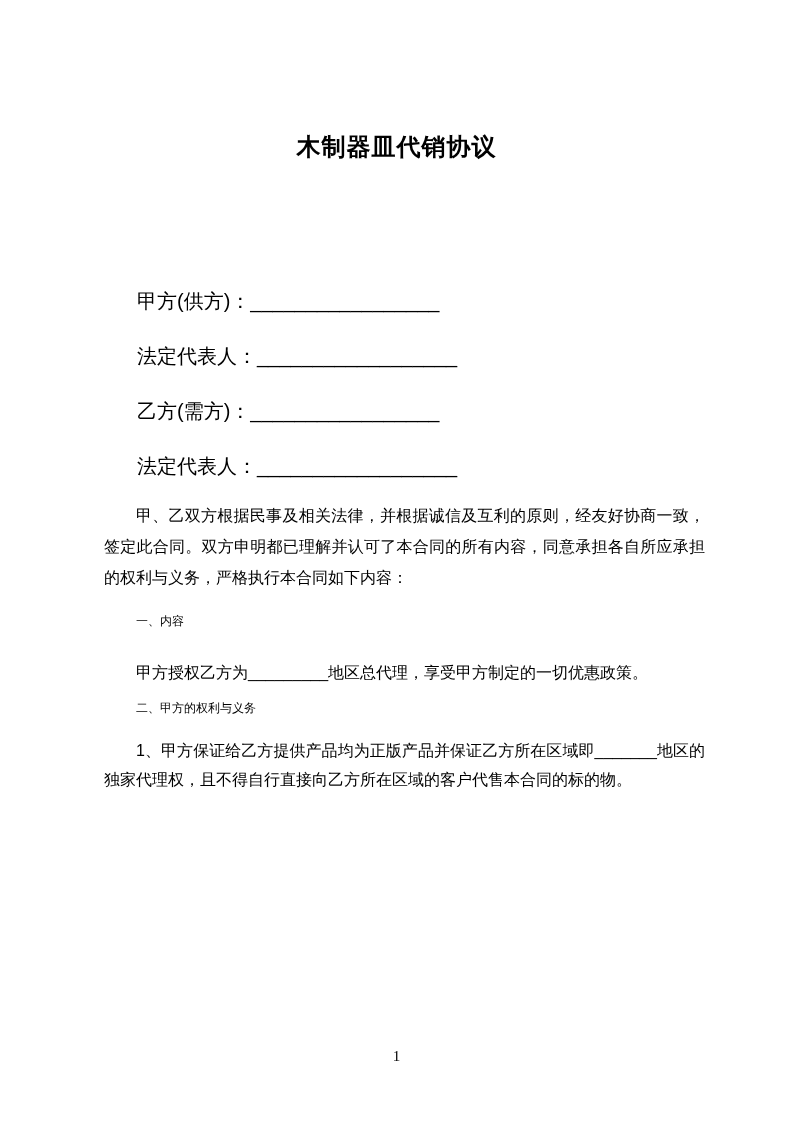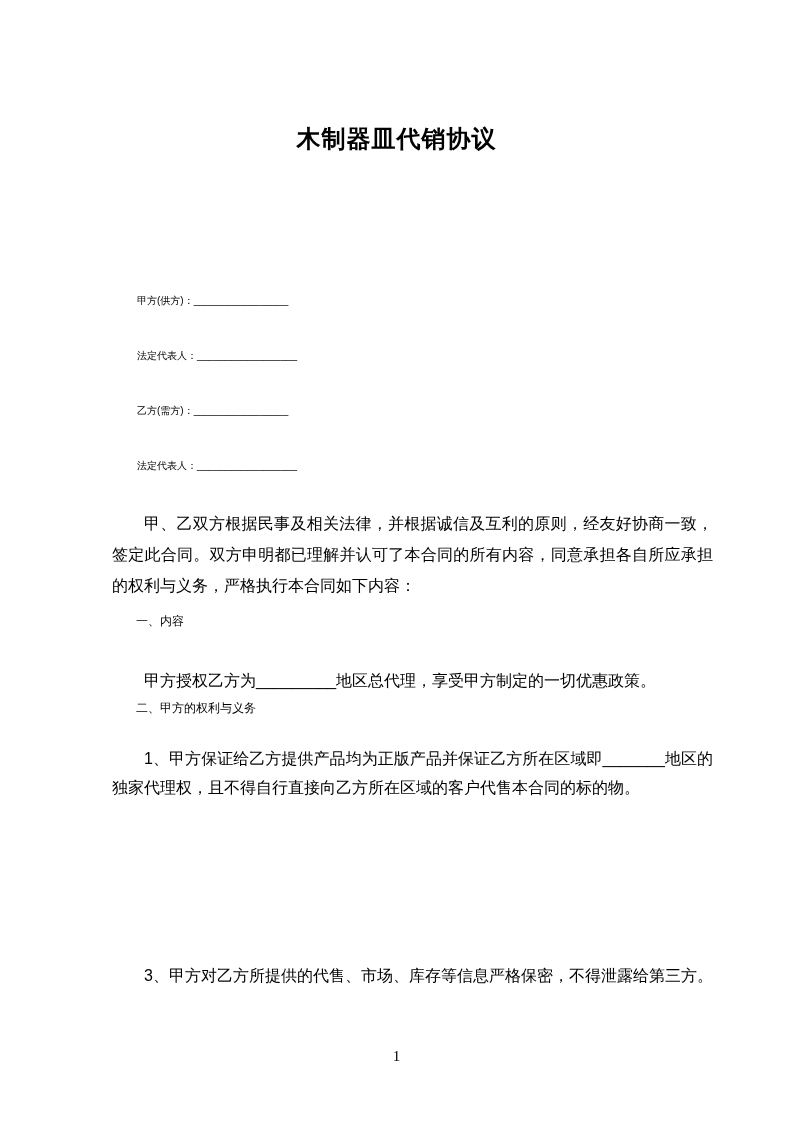--- a/index.html
+++ b/index.html
@@ -11,46 +11,46 @@
     position: relative;
     width: 793px;
     height: 1122px;
     background: #ffffff;
     color: #000000;
     font-family: "Liberation Sans", sans-serif;
     overflow: hidden;
   }
   .doc-title {
     position: absolute;
-    top: 123px;
+    top: 131px;
     left: 0;
     width: 100%;
     margin: 0;
     text-align: center;
     font-size: 24px;
     font-weight: bold;
     letter-spacing: 1px;
   }
   .field {
     position: absolute;
     left: 137px;
-    font-size: 10px;
+    font-size: 20px;
     line-height: 20px;
     white-space: nowrap;
   }
   .field-1 { top: 291px; }
   .field-2 { top: 346px; }
   .field-3 { top: 401px; }
   .field-4 { top: 456px; }
   .blank-line { letter-spacing: 0; }
   .para {
     position: absolute;
     left: 104px;
     width: 601px;
-    margin: 8px;
+    margin: 0;
     font-size: 16px;
     line-height: 30px;
     text-align: justify;
   }
   .indent { text-indent: 32px; }
   .intro  { top: 500px; line-height: 31px; }
   .heading-1 { top: 611px; }
   .para-content { top: 658px; }
   .heading-2 { top: 698px; }
   .clause-1 { top: 736px; line-height: 29px; }
@@ -102,17 +102,16 @@
 
   <h2 class="section-heading heading-1">一、内容</h2>
 
   <p class="para para-content indent">甲方授权乙方为_________地区总代理，享受甲方制定的一切优惠政策。</p>
 
   <h2 class="section-heading heading-2">二、甲方的权利与义务</h2>
 
   <p class="para clause-1 indent">1、甲方保证给乙方提供产品均为正版产品并保证乙方所在区域即_______地区的独家代理权，且不得自行直接向乙方所在区域的客户代售本合同的标的物。</p>
 
 
-  <p class="para clause-3 indent">3、甲方对乙方所提供的代售、市场、库存等信息严格保密，不得泄露给第三方。</p>
 
   <div class="page-number">1</div>
 
 </div>
 
 </body></html>

